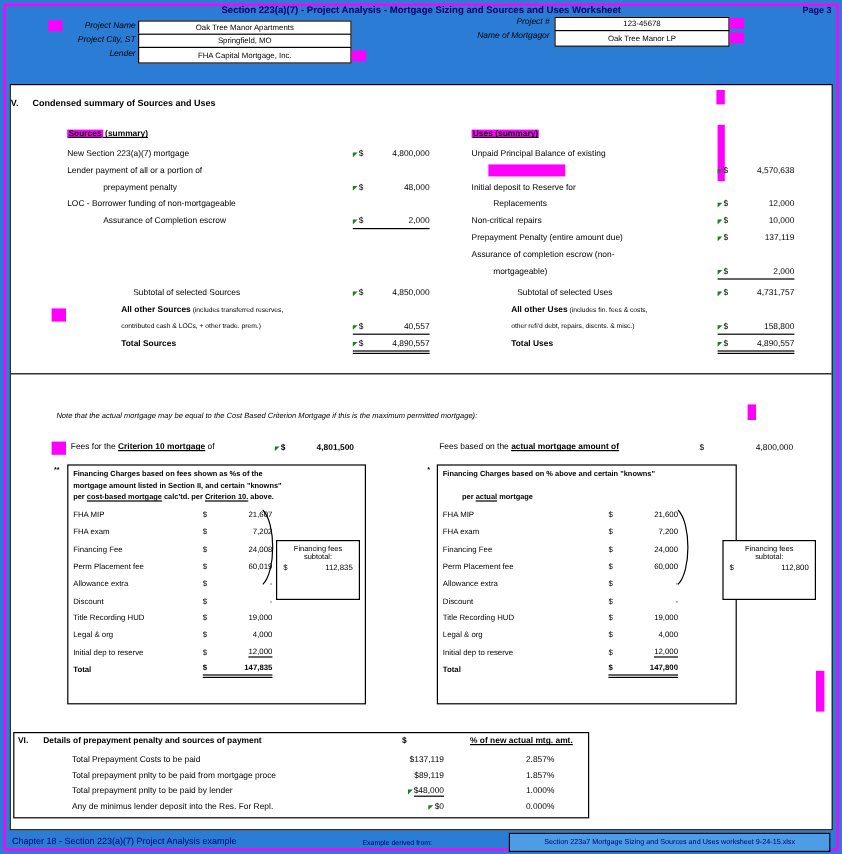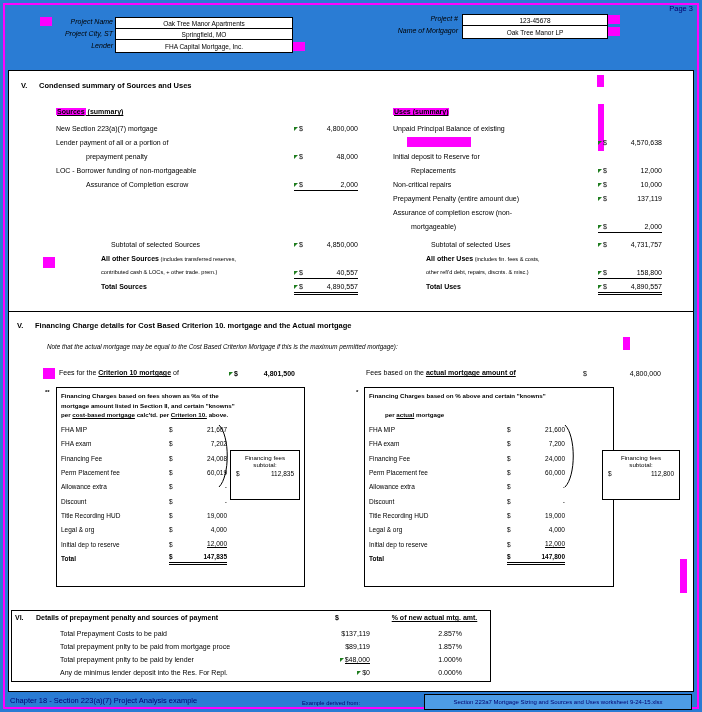--- a/index.html
+++ b/index.html
@@ -1,20 +1,20 @@
 <!DOCTYPE html>
 <html><head>
 <meta charset="utf-8">
 <style>
   html,body{margin:0;padding:0;background:#888;}
   .frame{position:relative;width:702px;height:712px;background:#2a7cd4;overflow:hidden;
          font-family:"Liberation Sans",sans-serif;color:#000;}
   .ring{position:absolute;left:3px;top:3px;right:3px;bottom:3px;border:2px solid #ff00ff;pointer-events:none;}
   .titlebar{position:absolute;left:0;right:0;top:4px;text-align:center;font-size:8px;font-weight:bold;color:#00006e;}
-  .pagenum{position:absolute;right:9px;top:4px;font-size:7.5px;font-weight:normal;color:#00006e;}
+  .pagenum{position:absolute;right:9px;top:4px;font-size:7.5px;font-weight:bold;color:#00006e;}
   .hlab{position:absolute;font-style:italic;font-size:7px;text-align:right;white-space:nowrap;}
   .hbox{position:absolute;background:#fff;border:1px solid #000;font-size:6.5px;display:flex;align-items:center;justify-content:center;white-space:nowrap;}
   .msq{position:absolute;background:#ff00ff;}
   .panel{position:absolute;left:8px;top:70px;width:684px;height:620px;background:#fff;border:1px solid #000;}
   .sech{position:absolute;font-size:7.5px;font-weight:bold;white-space:nowrap;}
   .sech .num{display:inline-block;width:18px;}
   .coltitle{position:absolute;font-size:7px;font-weight:bold;text-decoration:underline;white-space:nowrap;}
   .hl{background:#ff00ff;padding:0 1px;}
   .rows{position:absolute;}
   .row{display:flex;align-items:flex-start;height:14px;font-size:7px;line-height:11px;}
@@ -61,41 +61,42 @@
   .footm{position:absolute;left:302px;top:700px;font-size:5.8px;color:#00006e;white-space:nowrap;}
   .footbox{position:absolute;left:424px;top:694px;width:266px;height:14px;background:#4d9ce6;border:1px solid #000;
            display:flex;align-items:center;justify-content:center;font-size:6px;color:#00006e;white-space:nowrap;}
 </style>
 </head>
 <body>
 
 <div class="frame">
   <div class="ring"></div>
 
+  <div class="titlebar">Section 223(a)(7) - Project Analysis - Mortgage Sizing and Sources and Uses Worksheet</div>
   <div class="pagenum">Page 3</div>
 
   <span class="msq" style="left:40px;top:17px;width:12px;height:9px;"></span>
   <div class="hlab" style="left:33px;top:18px;width:80px;">Project Name</div>
   <div class="hlab" style="left:33px;top:30px;width:80px;">Project City, ST</div>
   <div class="hlab" style="left:33px;top:42px;width:80px;">Lender</div>
   <div class="hbox" style="left:115px;top:17px;width:176px;height:11px;">Oak Tree Manor Apartments</div>
   <div class="hbox" style="left:115px;top:28px;width:176px;height:11px;">Springfield, MO</div>
   <div class="hbox" style="left:115px;top:39px;width:176px;height:12px;">FHA Capital Mortgage, Inc.</div>
   <span class="msq" style="left:293px;top:42px;width:12px;height:9px;"></span>
 
   <div class="hlab" style="left:362px;top:15px;width:96px;">Project #</div>
   <div class="hlab" style="left:362px;top:27px;width:96px;">Name of Mortgagor</div>
   <div class="hbox" style="left:462px;top:14px;width:144px;height:11px;">123-45678</div>
   <div class="hbox" style="left:462px;top:25px;width:144px;height:12px;">Oak Tree Manor LP</div>
   <span class="msq" style="left:608px;top:15px;width:12px;height:9px;"></span>
   <span class="msq" style="left:608px;top:27px;width:12px;height:9px;"></span>
 
   <div class="panel">
 
-    <div class="sech" style="left:12px;top:10px;">
+    <div class="sech" style="left:0;top:10px;">
       <span class="num">V.</span><span>Condensed summary of Sources and Uses</span>
     </div>
     <span class="msq" style="left:588px;top:4px;width:7px;height:12px;"></span>
     <span class="msq" style="left:589px;top:33px;width:6px;height:47px;"></span>
 
     <div class="coltitle" style="left:47px;top:37px;">
       <span class="hl">Sources</span><span> (summary)</span>
     </div>
     <div class="coltitle" style="left:384px;top:37px;">
       <span class="hl">Uses (summary)</span>
@@ -243,23 +244,20 @@
         <span class="money u2">
             <span class="tri"></span>
             <span>$</span>
             <span class="num">4,890,557</span>
           </span>
       </div>
     </div>
 
     <div class="divider"></div>
 
-    <div class="sech" style="left:8px;top:250px;">
-      <span class="num">V.</span><span>Financing Charge details for Cost Based Criterion 10. mortgage and the Actual mortgage</span>
-    </div>
     <div class="note" style="left:38px;top:272px;">Note that the actual mortgage may be equal to the Cost Based Criterion Mortgage if this is the maximum permitted mortgage):</div>
     <span class="msq" style="left:614px;top:266px;width:7px;height:13px;"></span>
 
     <span class="msq" style="left:34px;top:297px;width:12px;height:11px;"></span>
     <div class="introlbl" style="left:50px;top:298px;">
       <span>Fees for the </span><span class="bu">Criterion 10 mortgage</span><span> of</span>
     </div>
     <div class="imoney b" style="left:220px;top:297px;width:66px;">
       <span class="tri"></span>
         <span>$</span>

